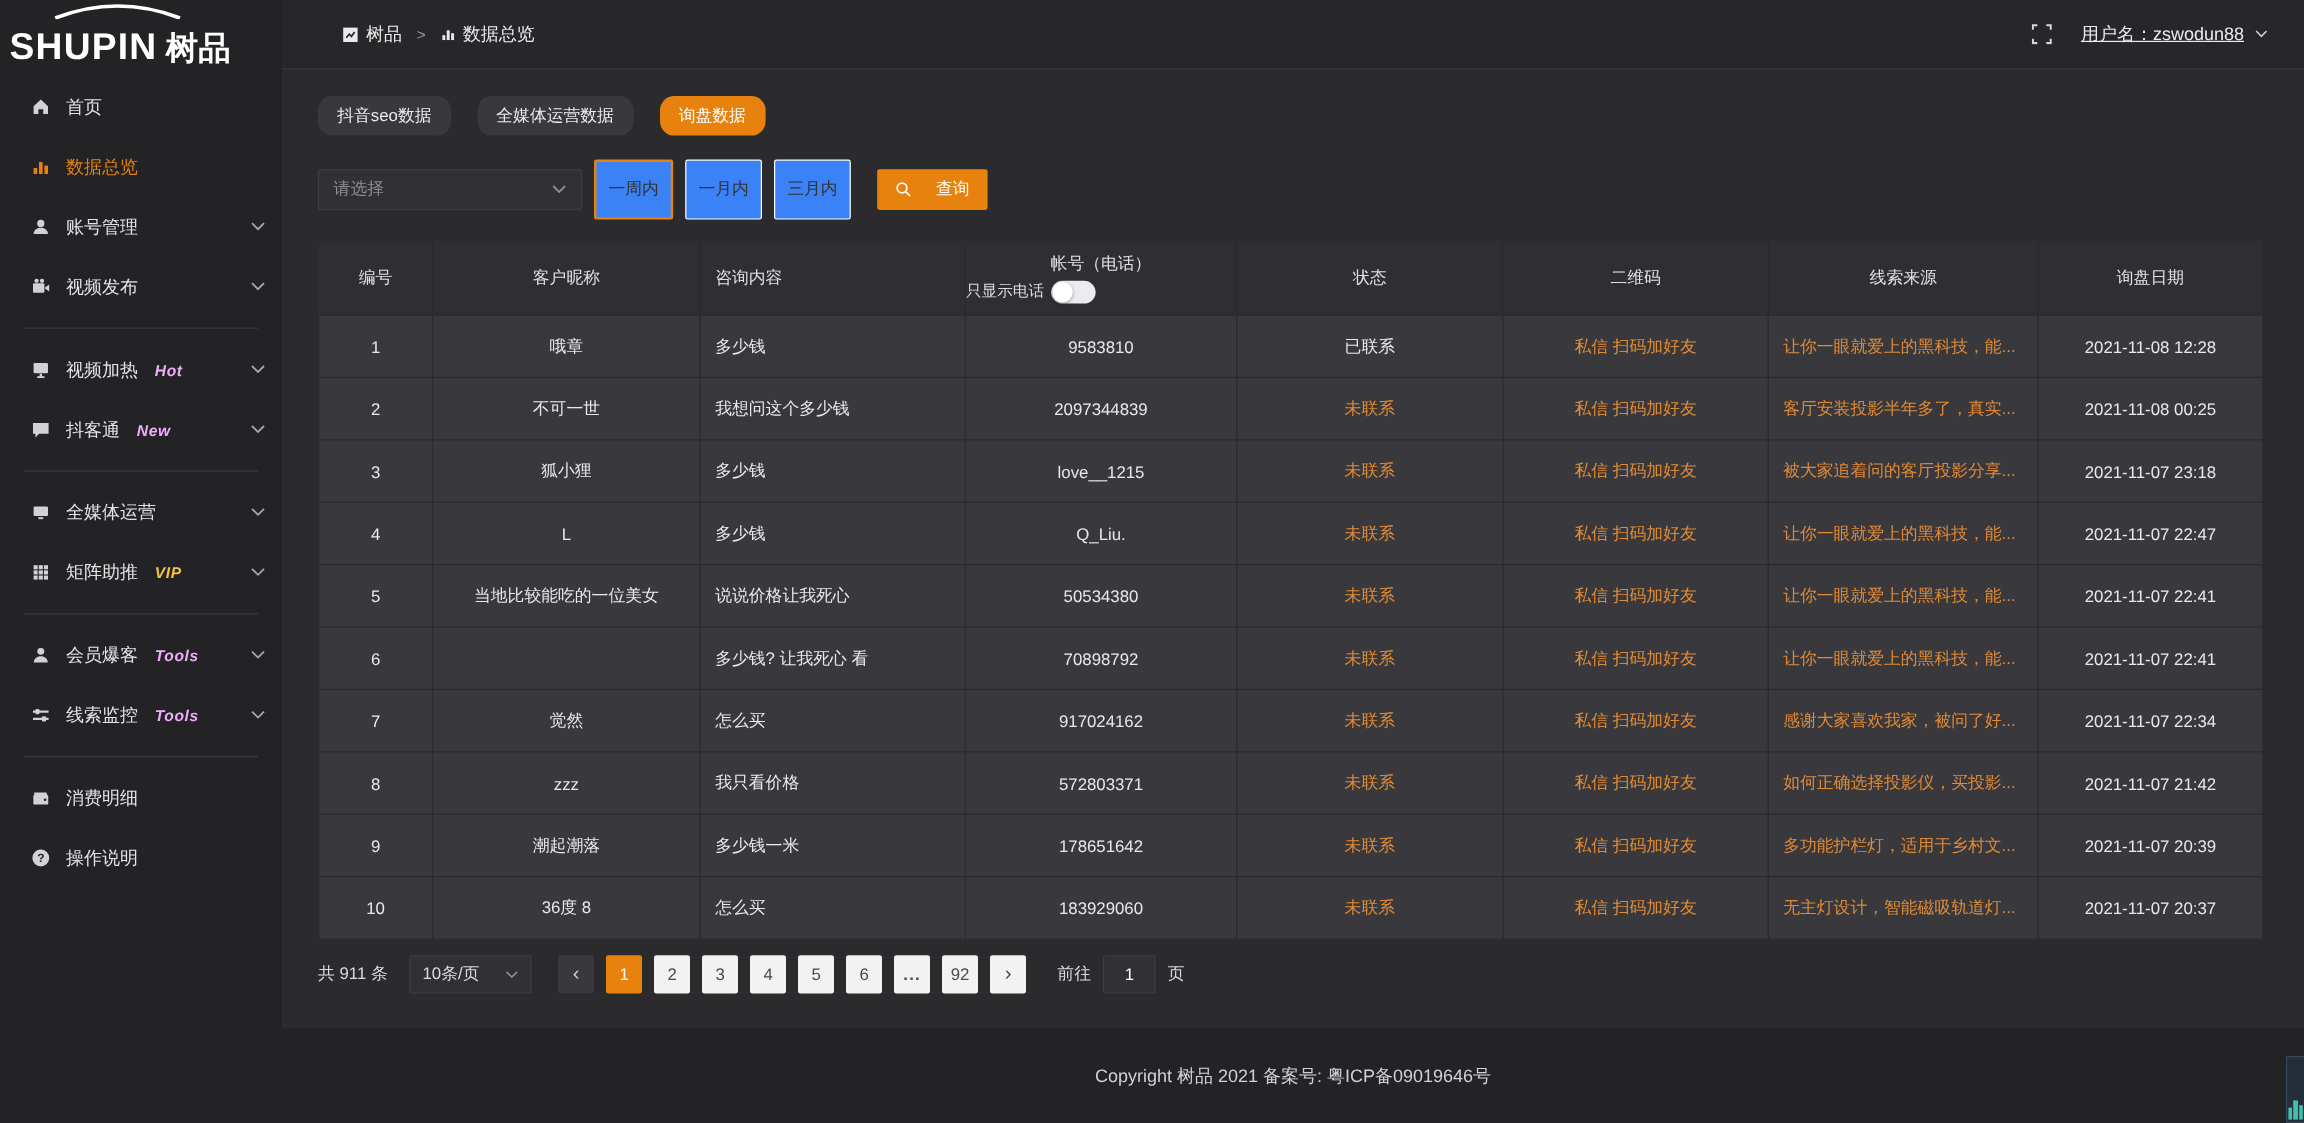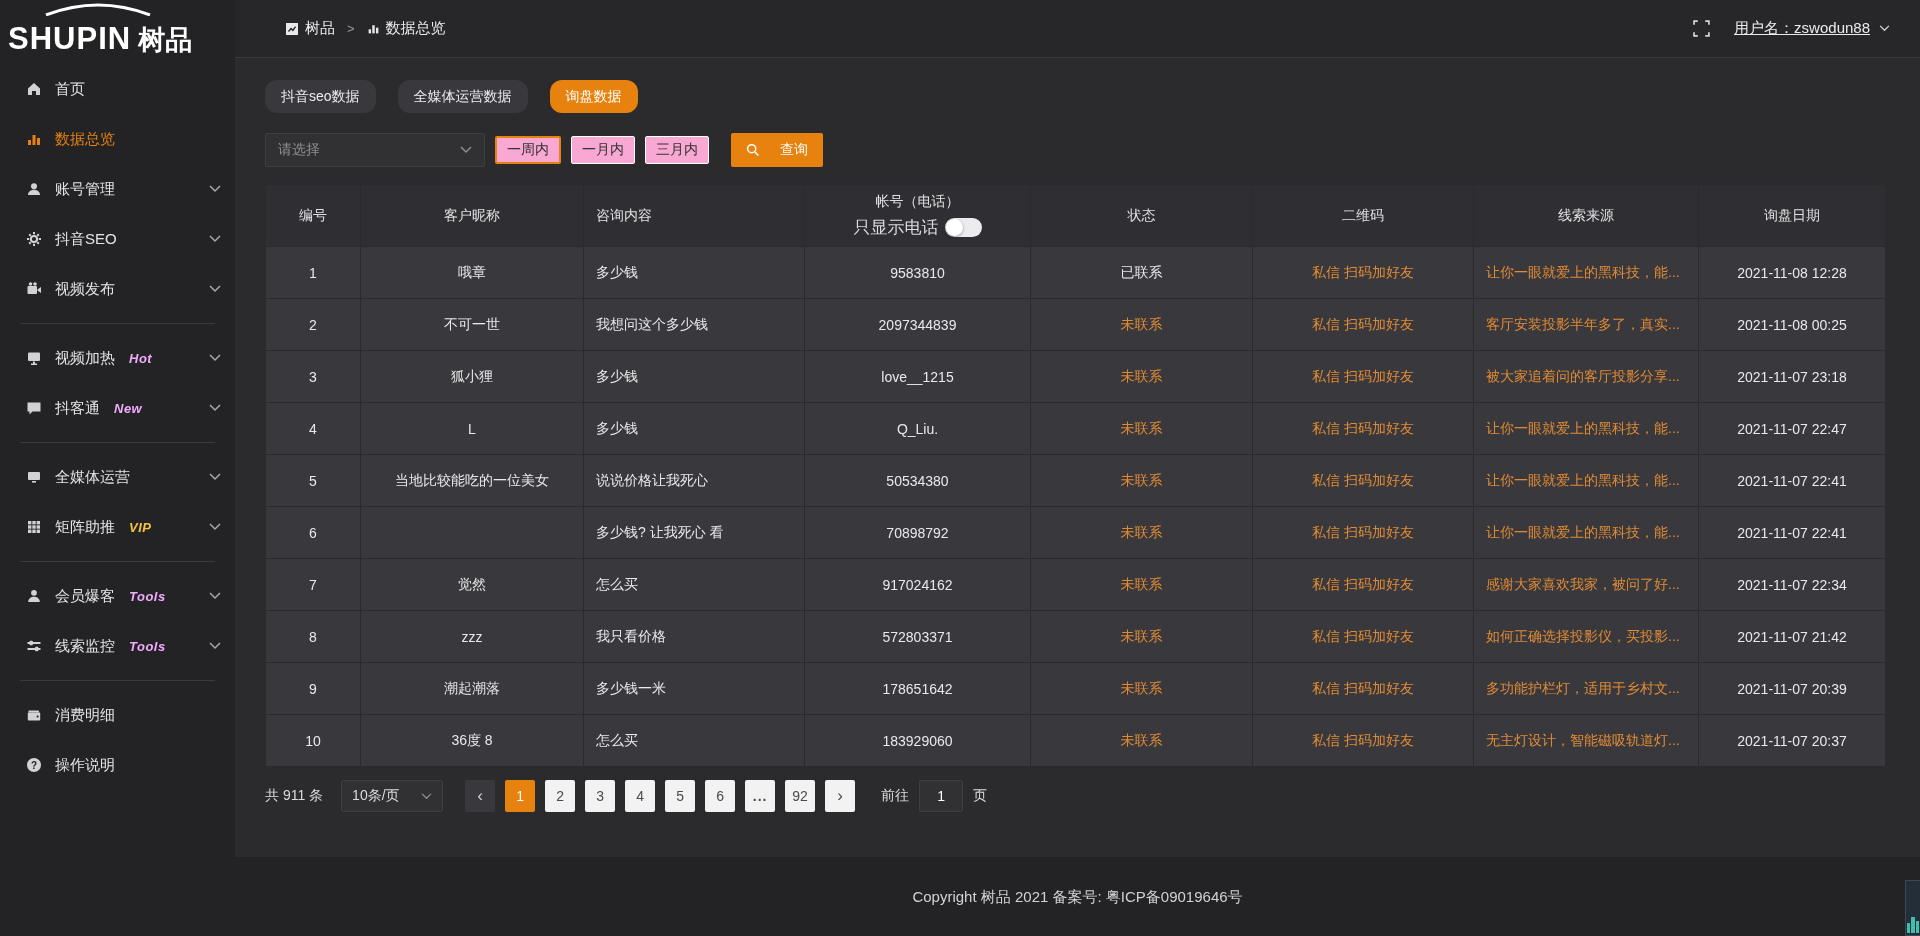--- a/index.html
+++ b/index.html
@@ -37,31 +37,31 @@
   .user-dd .mi-chevron { margin-left:2px; color:#cfcfd4; }
   
   .main { position:absolute; left:235px; top:59px; right:0; bottom:0; background:#2b2b2e; }
   .content { padding:21px 0 0 30px; }
   .tabs-row { display:flex; gap:22px; }
   .tab { height:33px; padding:0 16px; display:flex; align-items:center; background:#39393d; color:#ececee; font-size:14px; border-radius:12px; cursor:pointer; }
   .tab.active { background:#e8820e; color:#fff; }
   .filter-row { display:flex; margin-top:20px; align-items:center; }
   .select { width:220px; height:34px; background:#313134; border:1px solid #3e3e42; border-radius:2px; display:flex; align-items:center; padding:0 12px; color:#8d8d92; font-size:14px; cursor:pointer; }
   .select .sel-chev { margin-left:auto; display:flex; color:#8d8d92; }
-  .range-btn { height:28px; min-width:56px; padding:0 10px; margin-left:10px; background:#f9a8d4; color:#333; font-size:14px; border-radius:2px; border:1px solid #fff; display:flex; align-items:center; justify-content:center; cursor:pointer; }
+  .range-btn { height:50px; min-width:56px; padding:0 10px; margin-left:10px; background:#3b82f6; color:#333; font-size:14px; border-radius:2px; border:1px solid #fff; display:flex; align-items:center; justify-content:center; cursor:pointer; }
   .range-btn.selected { border:2px solid #e8820e; }
   .query-btn { height:34px; padding:0 15px; margin-left:22px; background:#e8820e; color:#fff; font-size:14px; border-radius:2px; display:flex; align-items:center; gap:20px; cursor:pointer; }
   
   .table-wrap { margin-top:17px; width:1620px; }
   table { width:100%; border-collapse:collapse; table-layout:fixed; background:#39393d; font-size:14px; }
   thead th { background:#2f2f33; height:62px; font-weight:normal; color:#e0e0e2; border:1px solid #2b2b2e; text-align:center; }
   tbody td { height:52px; text-align:center; border:1px solid #2b2b2e; color:#e9e9eb; overflow:hidden; white-space:nowrap; }
   th.al, td.al { text-align:left; padding-left:12px; }
   td.orange { color:#e08a35; }
-  .th-toggle-row { display:flex; align-items:center; justify-content:center; margin-top:5px; font-size:17px; color:#dcdcde; }
+  .th-toggle-row { display:flex; align-items:center; justify-content:flex-start; margin-top:5px; font-size:13px; color:#dcdcde; }
   .toggle { width:37px; height:19px; background:#ececf0; border-radius:10px; position:relative; display:inline-block; margin-left:6px; cursor:pointer; }
   .toggle-knob { position:absolute; left:1px; top:1px; width:17px; height:17px; border-radius:50%; background:#fff; box-shadow:0 1px 3px rgba(0,0,0,.35); }
   
   .pager { display:flex; align-items:center; margin-top:13px; font-size:14px; color:#dcdcde; }
   .pager-total { margin-right:18px; }
   .page-size { width:102px; height:32px; background:#313134; border:1px solid #3e3e42; border-radius:2px; display:flex; align-items:center; padding:0 10px; margin-right:22px; color:#dcdcde; cursor:pointer; }
   .page-size .sel-chev { margin-left:auto; display:flex; color:#8d8d92; }
   .pg-btn { min-width:30px; height:32px; margin-right:10px; padding:0 4px; border-radius:2px; display:flex; align-items:center; justify-content:center; font-size:14px; cursor:pointer; }
   .pg-prev { background:#39393d; color:#d0d0d4; font-size:17px; }
   .pg-num, .pg-next, .pg-dots { background:#f2f2f2; color:#4a4a4a; }
@@ -122,36 +122,20 @@
           </svg>
         </span>
       <span class="mi-label">账号管理</span>
       <span class="mi-chevron">
           <svg width="12" height="8" viewBox="0 0 12 8">
             <polyline points="1,1 6,6 11,1" fill="none" stroke="currentColor" stroke-width="1.5"></polyline>
           </svg>
         </span>
     </div>
 
-    <div class="menu-item">
-      <span class="mi-icon">
-          <svg width="16" height="16" viewBox="0 0 16 16">
-            <g stroke="currentColor" stroke-width="2" fill="none">
-              <circle cx="8" cy="8" r="3.1"></circle>
-              <path d="M8 1v2.2M8 12.8V15M1 8h2.2M12.8 8H15M3.2 3.2l1.5 1.5M11.3 11.3l1.5 1.5M12.8 3.2l-1.5 1.5M4.7 11.3l-1.5 1.5"></path>
-            </g>
-          </svg>
-        </span>
-      <span class="mi-label">抖音SEO</span>
-      <span class="mi-chevron">
-          <svg width="12" height="8" viewBox="0 0 12 8">
-            <polyline points="1,1 6,6 11,1" fill="none" stroke="currentColor" stroke-width="1.5"></polyline>
-          </svg>
-        </span>
-    </div>
 
     <div class="menu-item">
       <span class="mi-icon">
           <svg width="16" height="16" viewBox="0 0 16 16">
             <g fill="currentColor">
               <rect x="1.5" y="5" width="9.5" height="8" rx="1"></rect>
               <path d="M11.5 8.5 L15 6v6l-3.5-2.5z"></path>
               <circle cx="4.5" cy="3" r="1.8"></circle>
               <circle cx="9" cy="3" r="1.8"></circle>
             </g>

